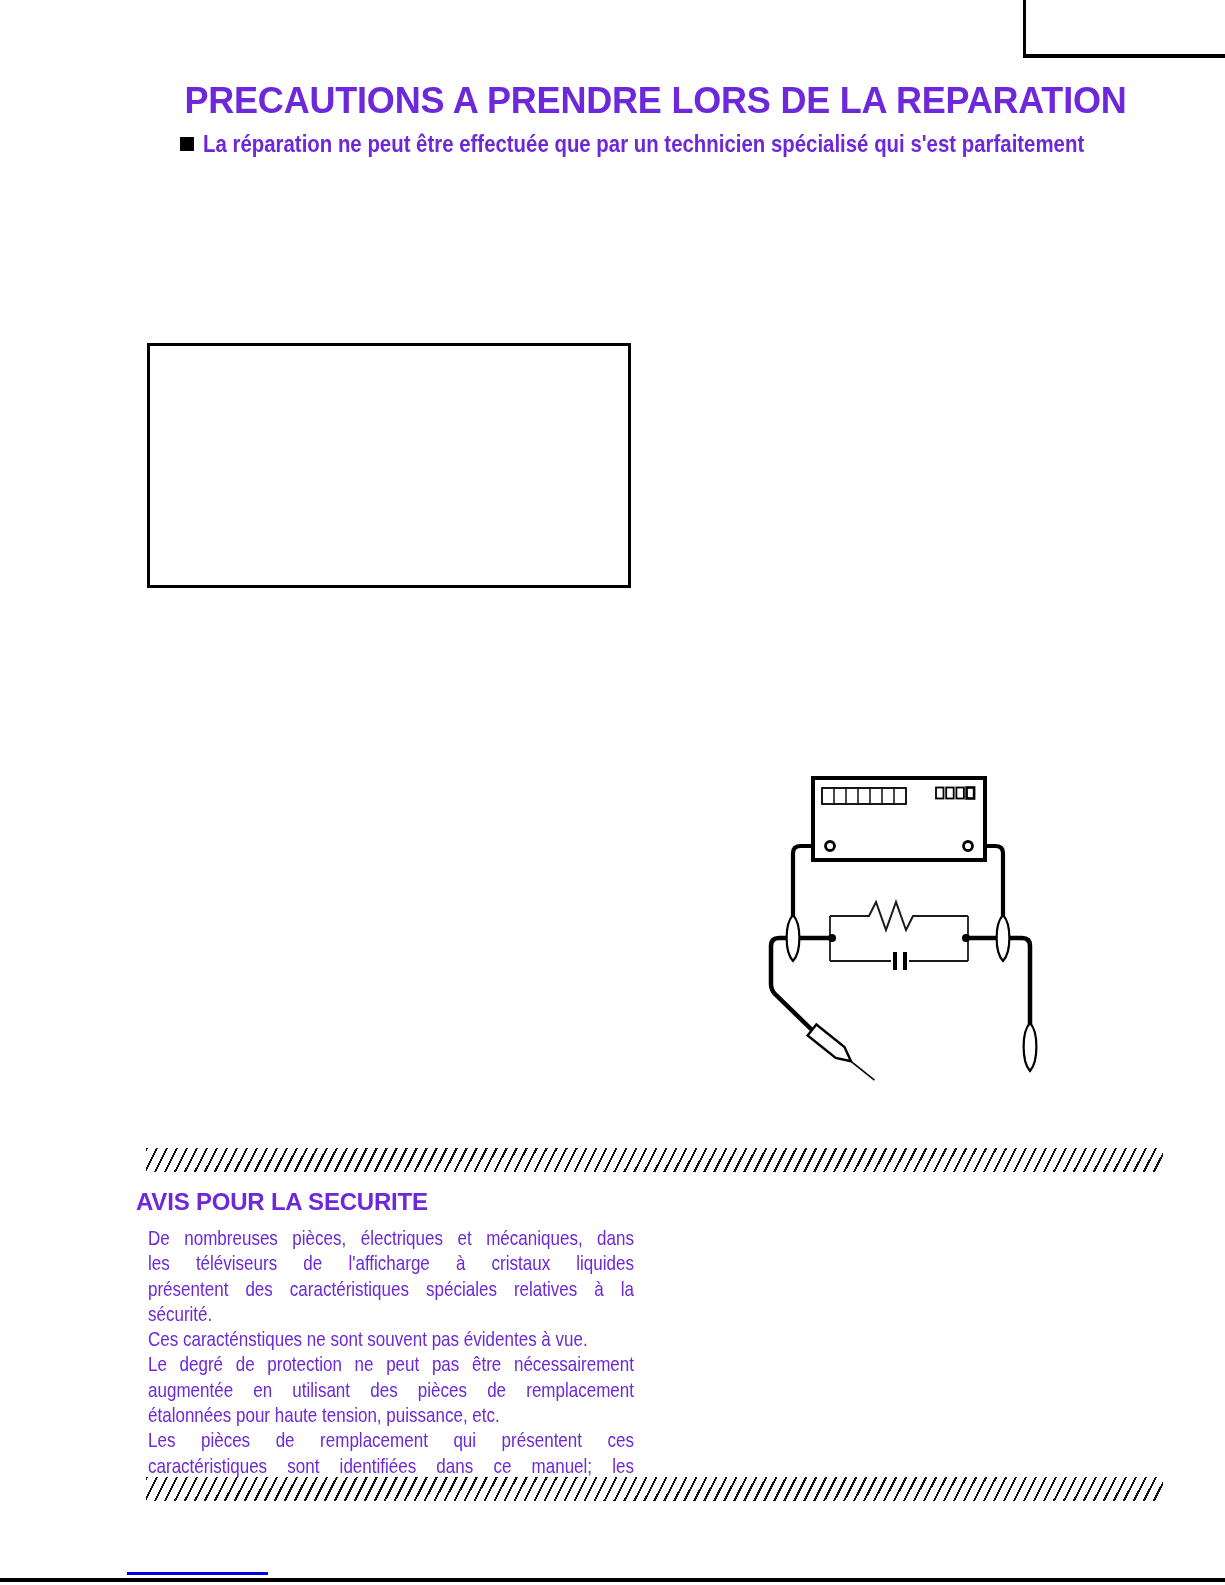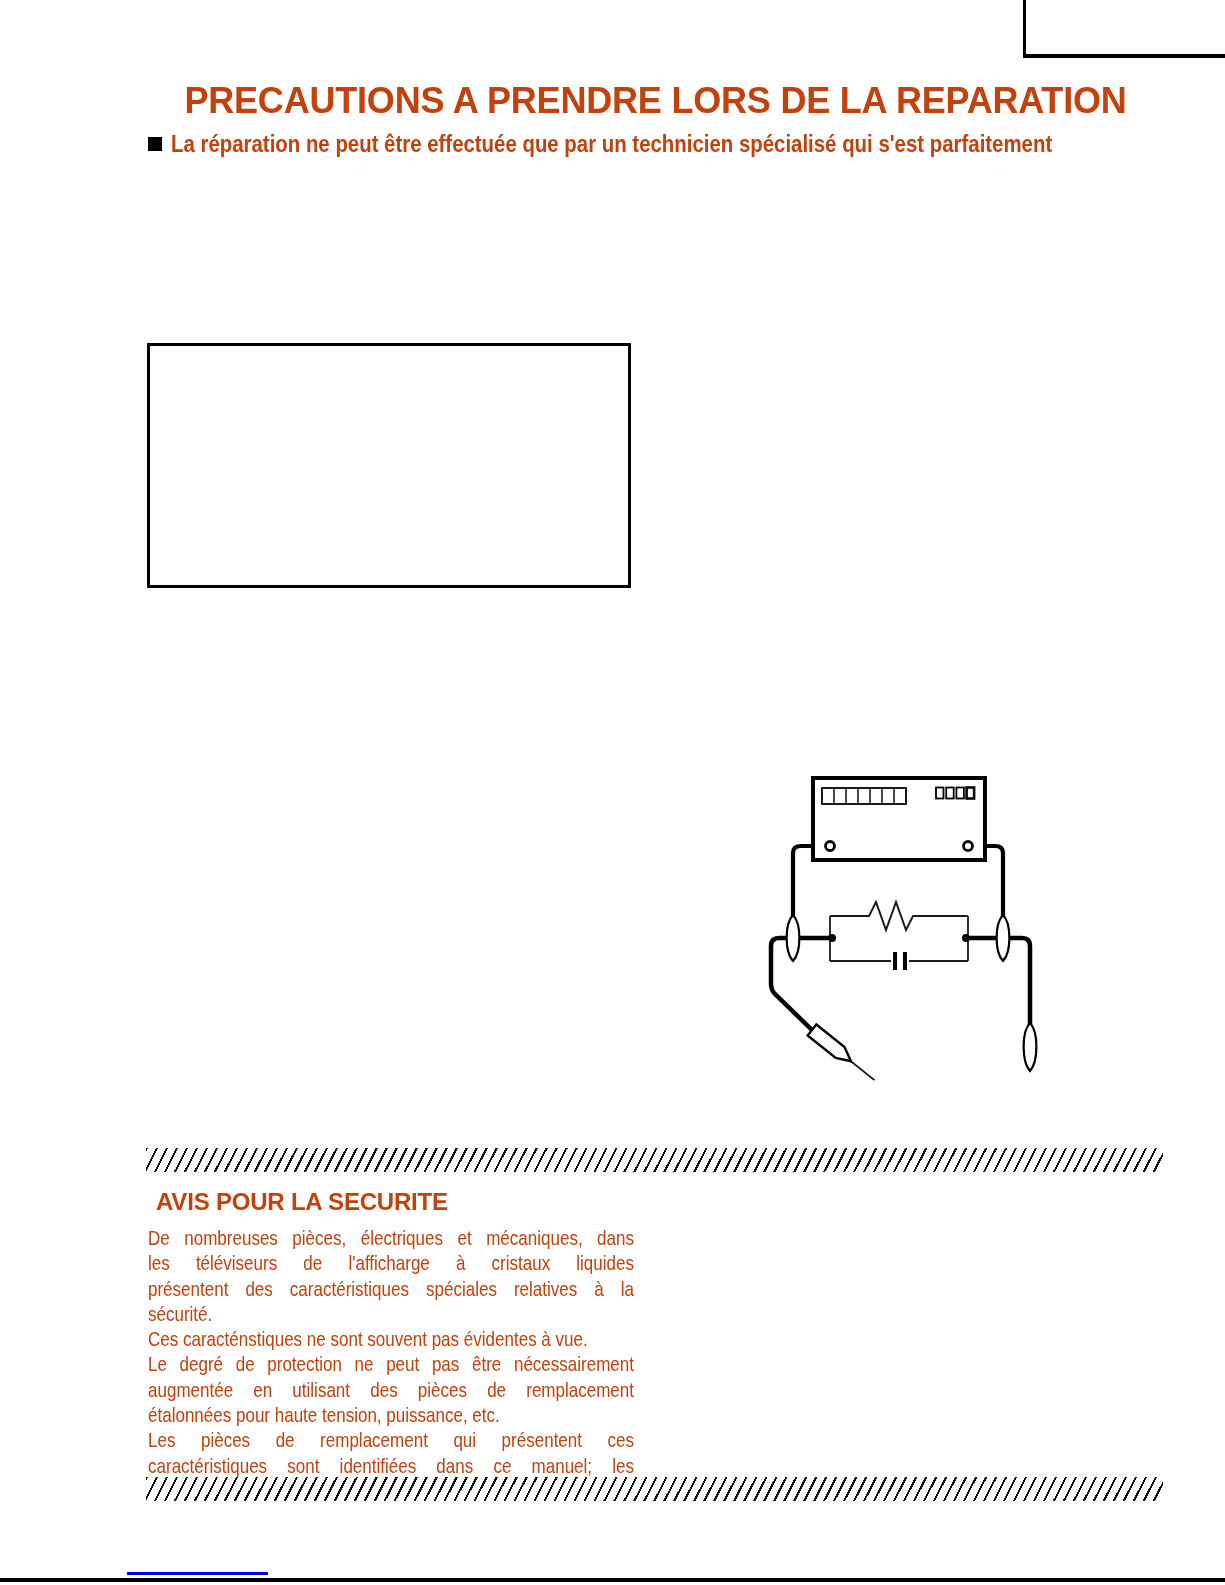--- a/index.html
+++ b/index.html
@@ -1,35 +1,35 @@
 <!DOCTYPE html>
 <html><head>
 <meta charset="utf-8">
 <style>
   html,body{margin:0;padding:0;background:#fff;}
   .page{
     position:relative;width:1225px;height:1585px;background:#ffffff;
-    overflow:hidden;font-family:"Liberation Sans",sans-serif;color:#c2410c;
+    overflow:hidden;font-family:"Liberation Sans",sans-serif;color:#6d28d9;
   }
   
   .corner-box{
     position:absolute;left:1023px;top:-6px;width:210px;height:60px;
     border-left:3.5px solid #000;border-bottom:4px solid #000;
     background:#fff;
   }
   .doc-title{
     position:absolute;left:148px;top:80px;width:1015px;
     text-align:center;font-size:36px;font-weight:bold;
     letter-spacing:-0.2px;white-space:nowrap;
   }
   .intro{
     position:absolute;left:148px;top:127px;width:1060px;
     font-weight:bold;font-size:24px;line-height:33px;
   }
-  .intro-row{white-space:nowrap;}
+  .intro-row{white-space:nowrap;margin-left:32px;}
   .bullet-sq{
     display:inline-block;width:14px;height:14px;background:#000;
     margin-right:9px;vertical-align:1px;
   }
   .intro-line{
     display:inline-block;transform:scaleX(0.85);transform-origin:0 50%;
     white-space:pre;
   }
   .intro-row.second{padding-left:23px;}
   .empty-box{
@@ -37,21 +37,21 @@
     border:3px solid #000;background:#fff;
   }
   .figure{position:absolute;left:755px;top:760px;width:315px;height:335px;}
   .hatch-bar{
     position:absolute;left:146px;width:1017px;height:24px;
     background:repeating-linear-gradient(117deg,#111 0 2px,transparent 2px 8.9px);
   }
   .hatch-1{top:1148px;}
   .hatch-2{top:1477px;}
   .notice-heading{
-    position:absolute;left:156px;top:1188px;
+    position:absolute;left:136px;top:1188px;
     font-size:24px;font-weight:bold;letter-spacing:-0.2px;white-space:nowrap;
   }
   .notice-body{
     position:absolute;left:148px;top:1225px;width:600px;
     transform:scaleX(0.81);transform-origin:0 0;
     font-size:21px;line-height:25.3px;
   }
   .body-line{text-align:left;white-space:normal;}
   .body-line.stretch{text-align:justify;text-align-last:justify;}
   .link-underline{

